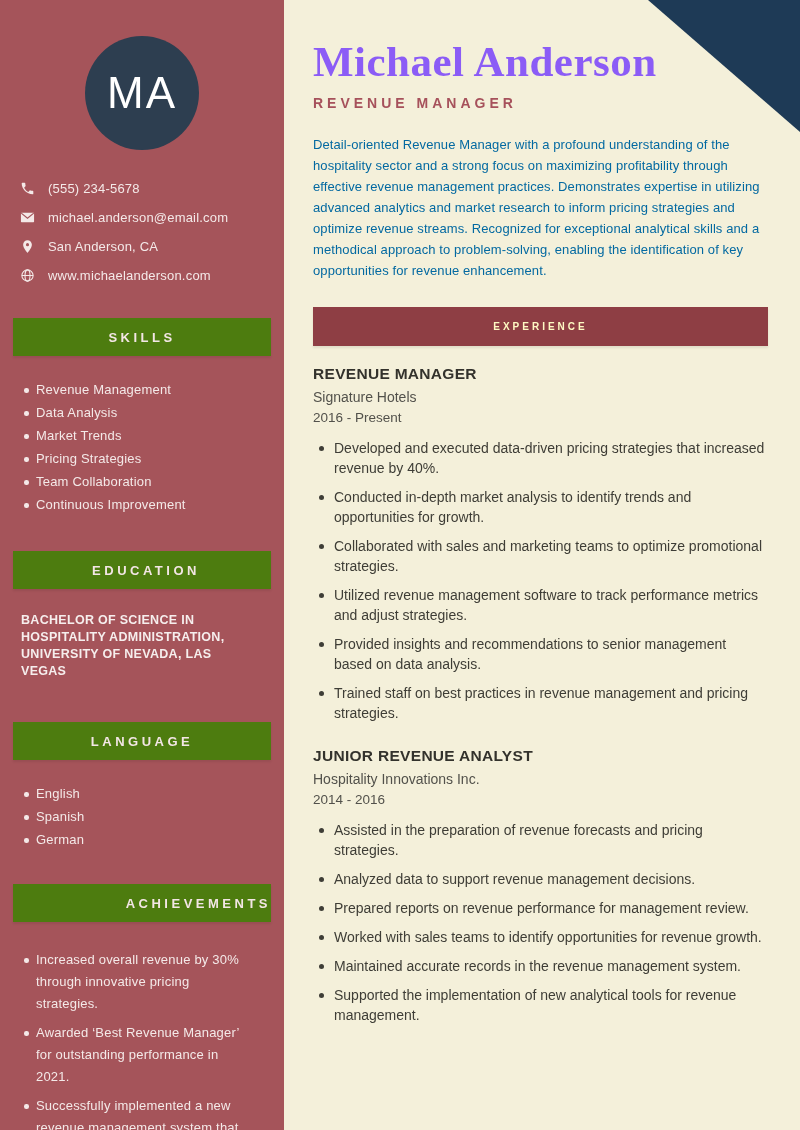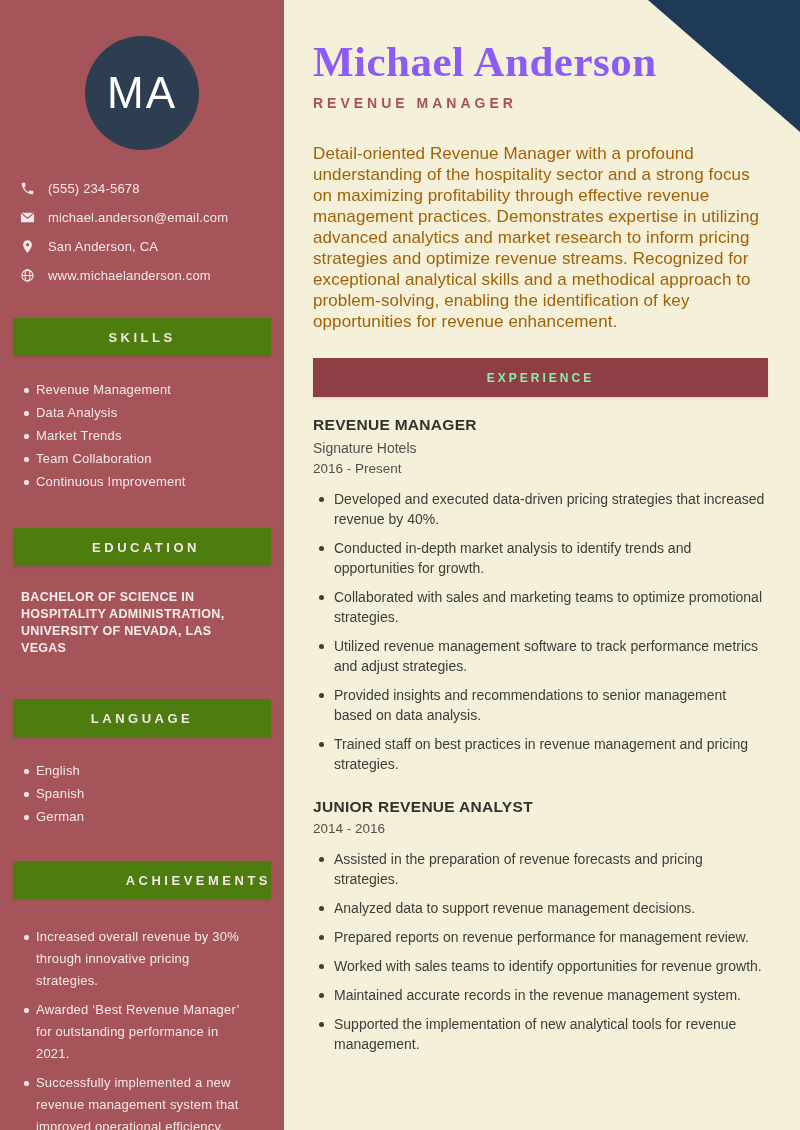--- a/index.html
+++ b/index.html
@@ -76,27 +76,27 @@
   .person-name {
     margin-top:37px; font-family:"Liberation Serif", serif;
     font-size:43px; font-weight:bold; color:#8b5cf6;
     line-height:1.15; letter-spacing:0.5px; position:relative; z-index:2;
   }
   .person-role {
     margin-top:9px; font-size:14px; font-weight:bold;
     letter-spacing:4px; color:#a6515b;
   }
   .summary {
-    margin-top:32px; font-size:17px; line-height:21px;
-    color:#a16207; letter-spacing:0.1px;
+    margin-top:23px; font-size:13px; line-height:21px;
+    color:#0369a1; letter-spacing:0.1px;
   }
   .exp-bar {
     margin-top:26px; height:39px; background:#8e3e44;
     display:flex; align-items:center; justify-content:center;
-    font-size:12px; font-weight:bold; letter-spacing:3px; color:#86efac;
+    font-size:10px; font-weight:bold; letter-spacing:3px; color:#fef9c3;
     box-shadow:0 2px 2px rgba(0,0,0,0.08);
   }
   .job { margin-top:19px; }
   .job + .job { margin-top:24px; }
   .job-role {
     font-size:15.5px; font-weight:bold; color:#33322c; letter-spacing:0.3px;
   }
   .job-company { margin-top:6px; font-size:14px; color:#52514b; }
   .job-dates   { margin-top:5px; font-size:13.5px; color:#52514b; }
   ul.job-bullets { list-style:none; margin:13px 0 0 0; padding:0; }
@@ -161,20 +161,21 @@
     </div>
 
     <div class="side-title mt-skills">
       <span>SKILLS</span>
     </div>
     <ul class="side-list">
 
     <li>Revenue Management</li>
         <li>Data Analysis</li>
         <li>Market Trends</li>
+        <li>Pricing Strategies</li>
         <li>Team Collaboration</li>
         <li>Continuous Improvement</li>
       </ul>
 
     <div class="side-title mt-edu">
       <span>EDUCATION</span>
     </div>
     <div class="edu-text">BACHELOR OF SCIENCE IN HOSPITALITY ADMINISTRATION, UNIVERSITY OF NEVADA, LAS VEGAS</div>
 
     <div class="side-title mt-lang">
@@ -220,20 +221,21 @@
           <li>Conducted in-depth market analysis to identify trends and opportunities for growth.</li>
           <li>Collaborated with sales and marketing teams to optimize promotional strategies.</li>
           <li>Utilized revenue management software to track performance metrics and adjust strategies.</li>
           <li>Provided insights and recommendations to senior management based on data analysis.</li>
           <li>Trained staff on best practices in revenue management and pricing strategies.</li>
         </ul>
     </section>
 
     <section class="job">
       <div class="job-role">JUNIOR REVENUE ANALYST</div>
+      <div class="job-company">Hospitality Innovations Inc.</div>
       <div class="job-dates">2014 - 2016</div>
       <ul class="job-bullets">
 
       <li>Assisted in the preparation of revenue forecasts and pricing strategies.</li>
           <li>Analyzed data to support revenue management decisions.</li>
           <li>Prepared reports on revenue performance for management review.</li>
           <li>Worked with sales teams to identify opportunities for revenue growth.</li>
           <li>Maintained accurate records in the revenue management system.</li>
           <li>Supported the implementation of new analytical tools for revenue management.</li>
         </ul>

